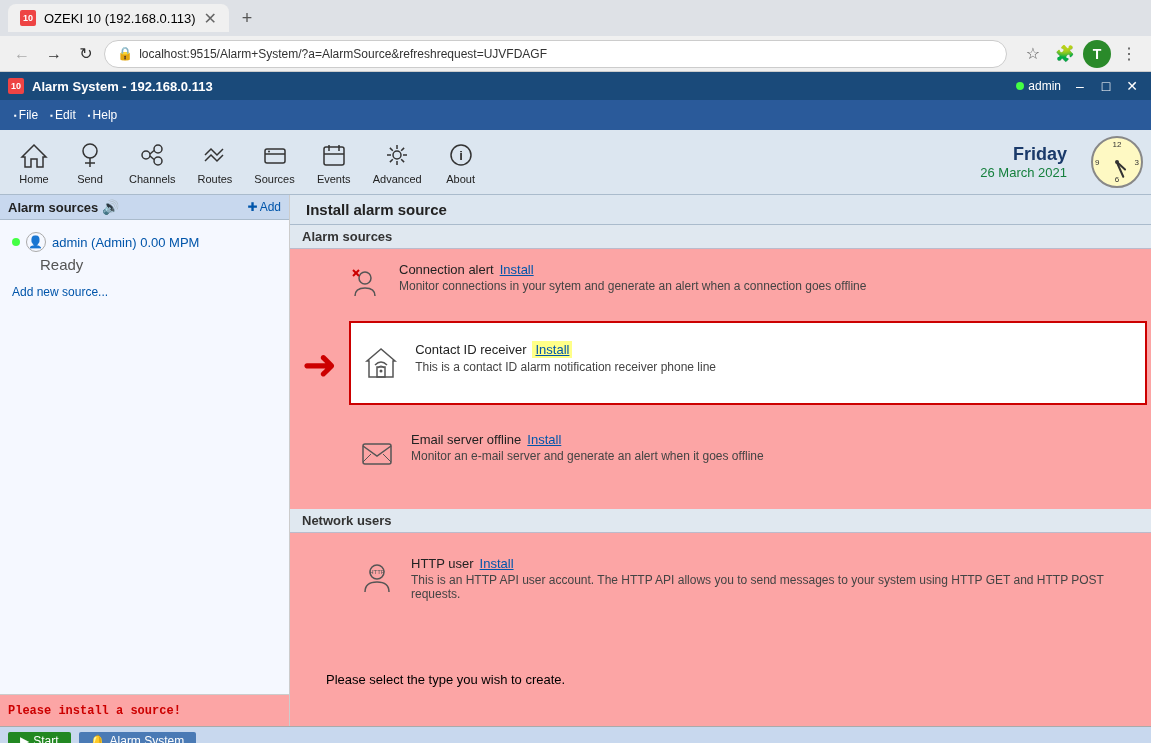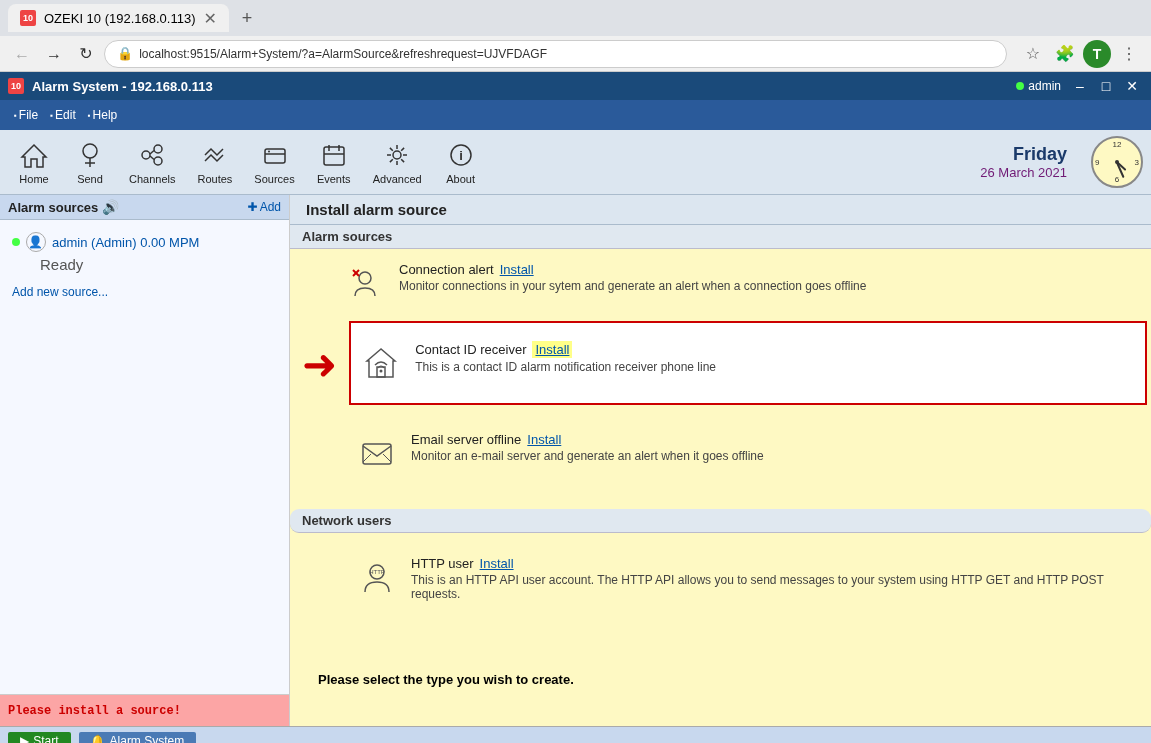--- a/index.html
+++ b/index.html
@@ -27,21 +27,21 @@
     
     .menu-bar { background: #2a5a9a; height: 30px; display: flex; align-items: center; padding: 0 8px; }
     .menu-item { color: white; font-size: 12px; padding: 0 6px; cursor: pointer; display: flex; align-items: center; gap: 2px; }
     .menu-item::before { content: '▪'; font-size: 8px; }
 
     
     .toolbar { background: #dce6f0; border-bottom: 1px solid #aabbcc; display: flex; align-items: center; padding: 4px 8px; gap: 4px; }
     .toolbar-right { display: flex; align-items: center; gap: 24px; margin-left: auto; }
     .clock-date { text-align: right; }
     .clock-day { font-size: 18px; font-weight: bold; color: #1a3a6a; }
-    .clock-date-text { font-size: 13px; color: #701a75; }
+    .clock-date-text { font-size: 13px; color: #15803d; }
     .clock-face { width: 52px; height: 52px; border-radius: 50%; border: 2px solid #888; background: #fef9c3; position: relative; display: flex; align-items: center; justify-content: center; }
     .tool-btn { display: flex; flex-direction: column; align-items: center; padding: 4px 8px; cursor: pointer; border: 1px solid transparent; border-radius: 3px; min-width: 52px; background: transparent; }
     .tool-icon { width: 32px; height: 32px; display: flex; align-items: center; justify-content: center; font-size: 22px; }
     .tool-label { font-size: 11px; color: #222; margin-top: 2px; }
 
     
     .main-layout { display: flex; height: calc(743px - 36px - 36px - 28px - 22px - 62px - 28px); }
 
     
     .sidebar { width: 290px; background: #f5f8ff; border-right: 1px solid #ccc; display: flex; flex-direction: column; }
@@ -51,41 +51,41 @@
     .sidebar-content { padding: 8px; flex: 1; }
     .user-item { display: flex; align-items: center; gap: 6px; padding: 4px; }
     .user-icon { width: 20px; height: 20px; border-radius: 50%; border: 1px solid #aaa; display: flex; align-items: center; justify-content: center; font-size: 12px; }
     .user-link { color: #0055aa; text-decoration: none; font-size: 13px; }
     .user-status { font-size: 15px; color: #555; margin-left: 32px; }
     .add-source-link { color: #0055aa; font-size: 12px; cursor: pointer; text-decoration: none; margin-top: 8px; display: block; padding: 4px; }
     .sidebar-footer { padding: 8px; border-top: 1px solid #ccc; background: #fca5a5; font-family: Liberation Mono, monospace; }
     .sidebar-footer-text { font-size: 12px; color: #c00; font-weight: bold; }
 
     
-    .content { flex: 1; background: #fef9c3; overflow-y: auto; }
+    .content { flex: 1; background: #fca5a5; overflow-y: auto; }
     .content-header { background: #dce6f0; padding: 6px 16px; border-bottom: 1px solid #aabbcc; }
     .content-title { font-size: 15px; font-weight: bold; color: #222; }
     .section-header { background: #e0e8f0; padding: 4px 12px; border-bottom: 1px solid #bbc; margin-bottom: 0; }
     .section-title { font-size: 13px; color: #333; font-weight: bold; }
 
     
     .source-item { display: flex; align-items: flex-start; padding: 18px 8px; gap: 12px; border: 1px solid transparent; margin-bottom: 2px; }
     .source-item.highlighted { border: 2px solid #cc0000; background: #fff; }
     .source-icon { width: 44px; height: 44px; display: flex; align-items: center; justify-content: center; flex-shrink: 0; }
     .source-info { flex: 1; }
     .source-name { font-size: 13px; color: #222; font-weight: normal; display: flex; align-items: center; gap: 6px; }
     .source-name-text { font-weight: normal; }
     .install-link { color: #0055aa; text-decoration: underline; cursor: pointer; font-size: 13px; }
     .source-desc { font-size: 12px; color: #444; margin-top: 2px; }
 
     
     .red-arrow { color: #cc0000; font-size: 36px; display: flex; align-items: center; padding: 0 8px; }
 
     
-    .network-section { margin-top: 8px; border-radius: 9px; }
+    .network-section { margin-top: 8px; }
 
     
     .app-bottom { background: #2a5a9a; height: 28px; display: flex; align-items: center; padding: 0 8px; }
     .bottom-btn { background: #2a5a9a; color: white; border: 1px solid #5588bb; padding: 2px 12px; cursor: pointer; font-size: 12px; display: flex; align-items: center; gap: 4px; border-radius: 2px; }
     .bottom-btn.start { background: #228822; }
   </style>
 </head>
 <body>
 
 <div class="tab-bar">
@@ -354,21 +354,21 @@
         <div class="source-info">
           <div class="source-name">
             <span class="source-name-text">HTTP user</span>
             <a class="install-link">Install</a>
           </div>
           <div class="source-desc">This is an HTTP API user account. The HTTP API allows you to send messages to your system using HTTP GET and HTTP POST requests.</div>
         </div>
       </div>
     </div>
 
-    <div style="position:absolute;bottom:50px;left:306px;padding:6px 12px;font-weight:bold;">
+    <div style="position:absolute;bottom:50px;left:314px;padding:6px 12px;">
       <span>Please select the type you wish to create.</span>
     </div>
   </div>
 </div>
 
 <div class="app-bottom" style="display:flex;align-items:center;gap:8px;padding:2px 8px;background:#c8d8ee;border-top:1px solid #aaa;height:28px;">
   <div class="bottom-btn start" style="background:#228822;color:white;border:none;padding:2px 12px;font-size:12px;display:flex;align-items:center;gap:4px;cursor:pointer;">
     <span>▶</span>
     <span>Start</span>
   </div>

